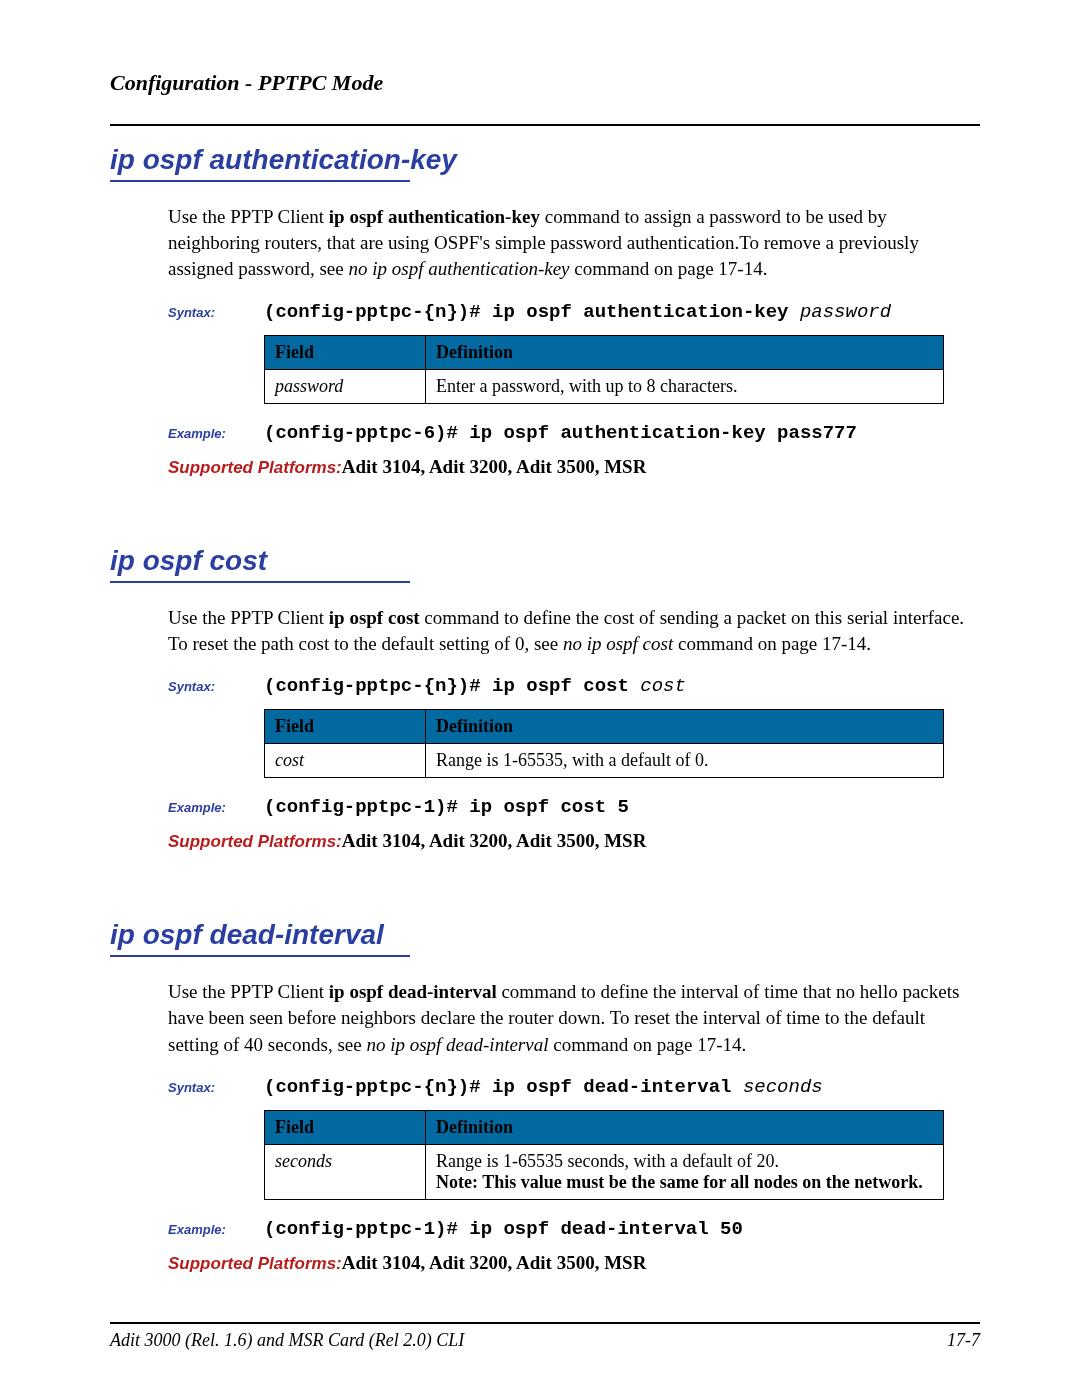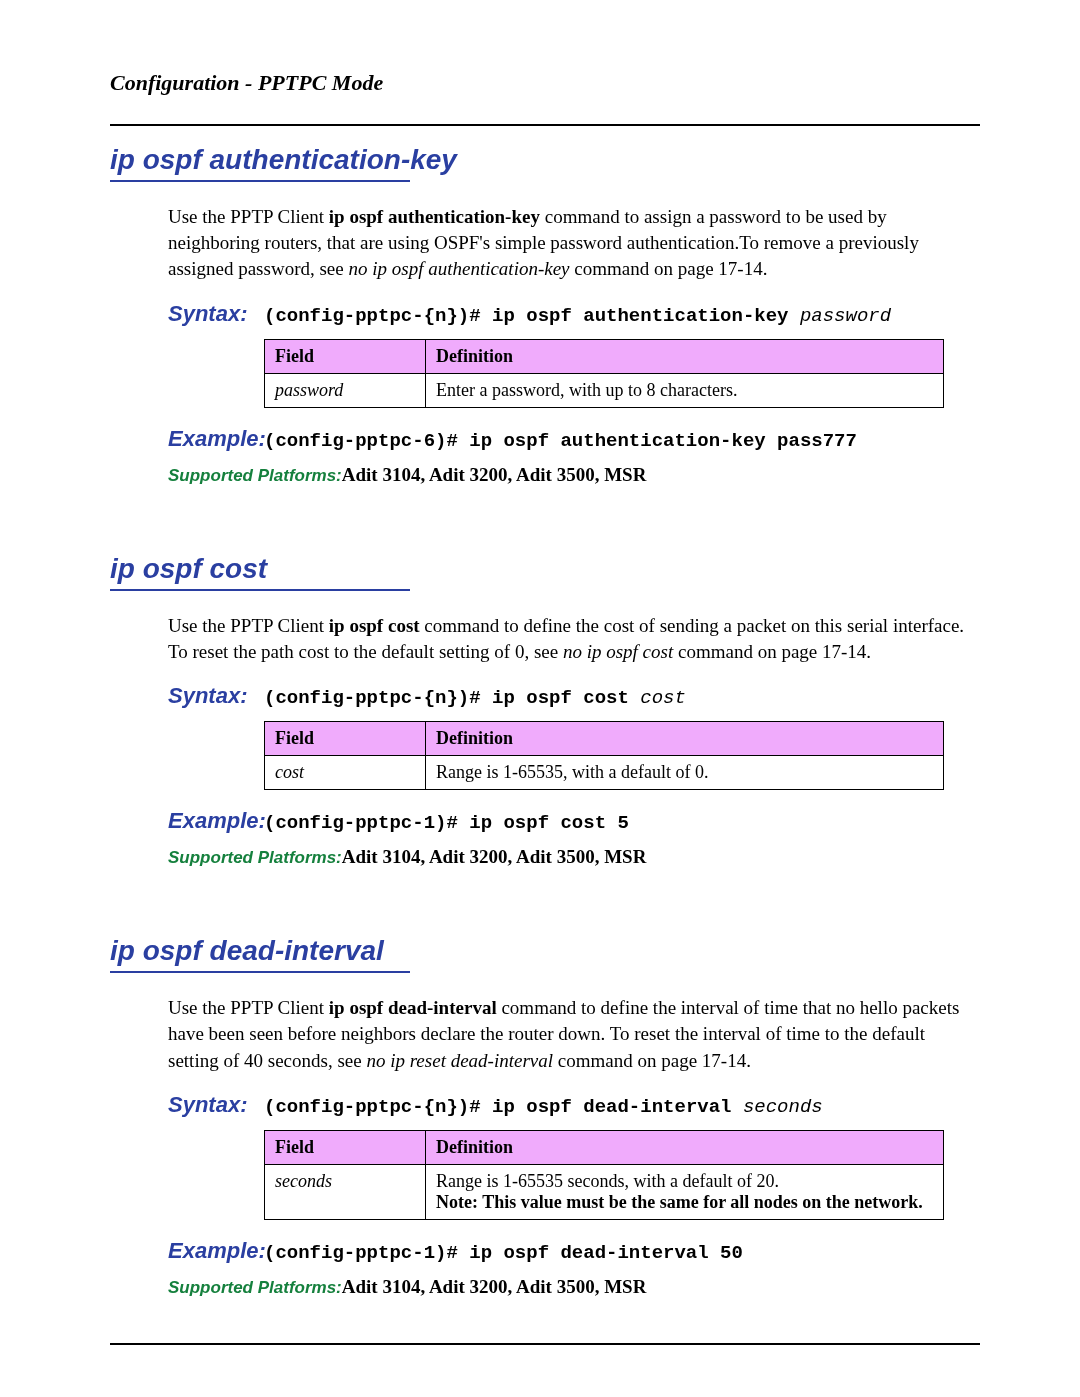--- a/index.html
+++ b/index.html
@@ -58,46 +58,46 @@
     margin-bottom: 12px;
     font-size: 19px;
   }
   .row-label {
     font-family: Arial, Helvetica, sans-serif;
     font-weight: bold;
     font-style: italic;
     color: #2a3fa1;
     width: 96px;
     flex-shrink: 0;
-    font-size: 22px;
+    font-size: 13px;
   }
   .mono {
     font-family: Liberation Mono, monospace;
     font-size: 19px;
   }
   .mono .italic { font-style: italic; }
   .mono .bold { font-weight: bold; }
   .platforms-label {
     font-family: Arial, Helvetica, sans-serif;
     font-weight: bold;
     font-style: italic;
-    color: #15803d;
+    color: #b91c1c;
     font-size: 17px;
   }
   .platforms-value {
     font-weight: bold;
     font-size: 19px;
   }
   table.field-table {
     border-collapse: collapse;
     width: 680px;
     margin: 6px 0 18px 96px;
   }
   table.field-table th {
-    background: #f0abfc;
+    background: #0369a1;
     font-weight: bold;
     text-align: left;
     padding: 6px 10px;
     border: 1px solid #000;
     font-size: 18px;
   }
   table.field-table td {
     padding: 6px 10px;
     border-left: 1px solid #000;
     border-right: 1px solid #000;
@@ -222,21 +222,21 @@
     </div>
   </div>
 
   <div class="section-gap"></div>
 
   <h2 class="section-heading">ip ospf dead-interval</h2>
   <hr class="heading-underline">
 
   <div class="body-indent">
     <p class="body-text">
-      <span>Use the PPTP Client </span><span class="bold">ip ospf dead-interval</span><span> command to define the interval of time that no hello packets have been seen before neighbors declare the router down. To reset the interval of time to the default setting of 40 seconds, see </span><span class="italic">no ip reset dead-interval</span><span> command on page 17-14.</span>
+      <span>Use the PPTP Client </span><span class="bold">ip ospf dead-interval</span><span> command to define the interval of time that no hello packets have been seen before neighbors declare the router down. To reset the interval of time to the default setting of 40 seconds, see </span><span class="italic">no ip ospf dead-interval</span><span> command on page 17-14.</span>
     </p>
 
     <div class="label-row">
       <span class="row-label">Syntax:</span>
       <span class="mono">
         <span class="bold">(config-pptpc-{n})# </span><span class="bold">ip ospf dead-interval </span><span class="italic">seconds</span>
       </span>
     </div>
 
     <table class="field-table">
@@ -261,15 +261,19 @@
     </div>
 
     <div class="label-row">
       <span class="platforms-label">Supported Platforms:  </span>
       <span class="platforms-value">Adit 3104, Adit 3200, Adit 3500, MSR</span>
     </div>
   </div>
 
   <div class="footer">
     <hr class="footer-rule">
+    <div class="footer-row">
+      <span>Adit 3000 (Rel. 1.6) and MSR Card (Rel 2.0) CLI</span>
+      <span>17-7</span>
+    </div>
   </div>
 
 </div>
 
 </body></html>

